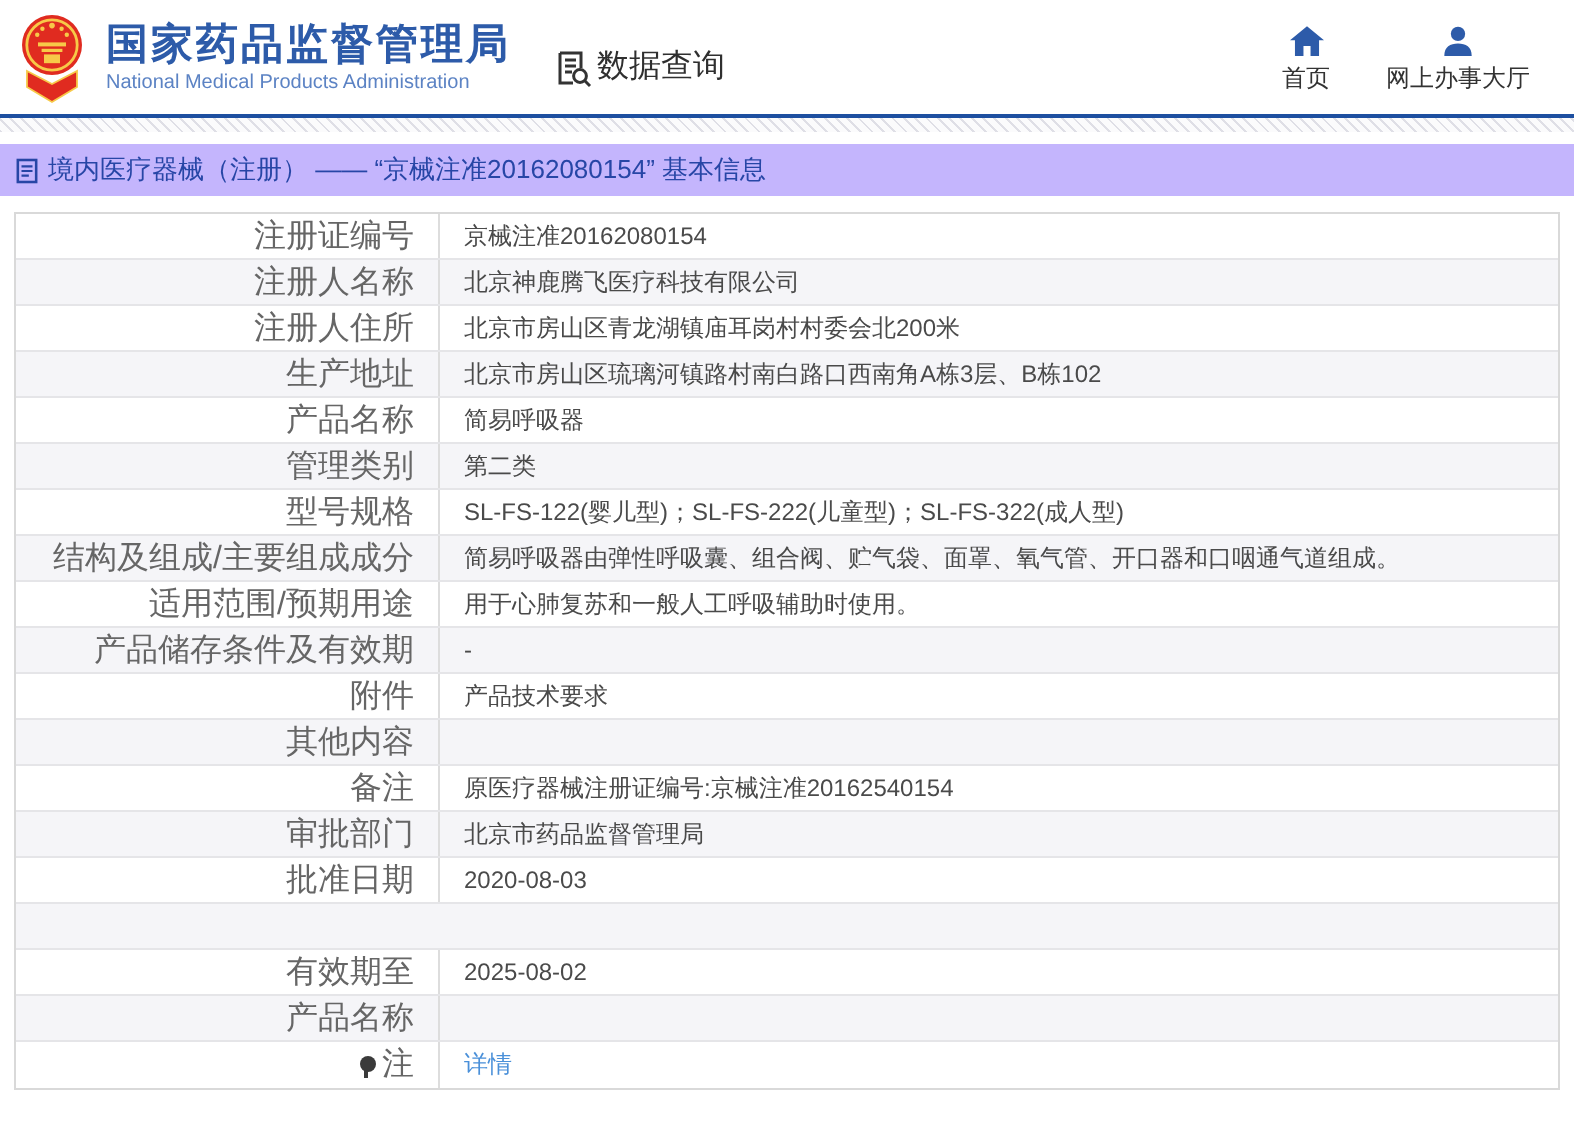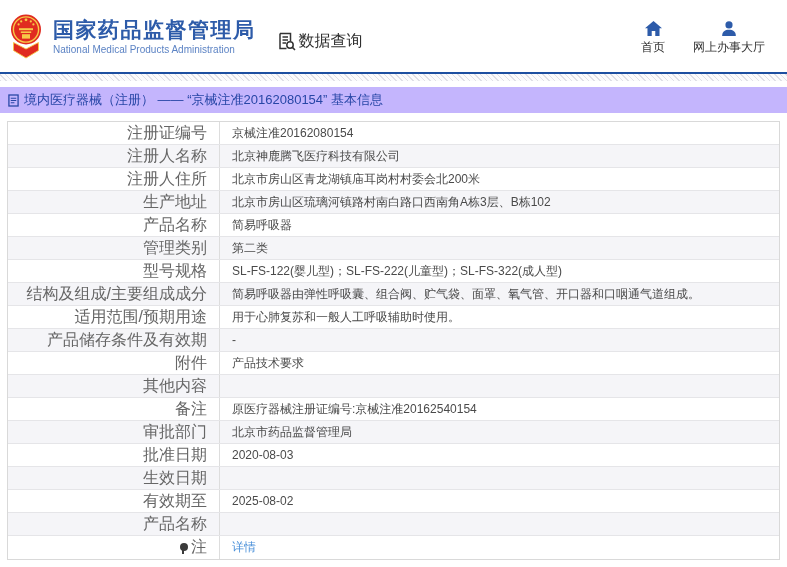--- a/index.html
+++ b/index.html
@@ -1,20 +1,20 @@
 <!DOCTYPE html>
 <html style="--brand-blue: #2d5ba9; --brand-blue-light: #5c83c4; --brand-blue-dark: #1d4fa0; --title-blue: #2746a6; --link-blue: #4a90d9; --emblem-red: #e02b20; --emblem-gold: #f7c948;"><head>
 <meta charset="utf-8">
 <style>
   * { margin:0; padding:0; box-sizing:border-box; }
   html,body { width:787px; height:567px; background:#fff; overflow:hidden;
     font-family:"Liberation Sans","DejaVu Sans",sans-serif; }
 
   
-  .header { height:72px; display:flex; align-items:center; background:#fff; }
+  .header { height:57px; display:flex; align-items:center; background:#fff; }
   .logo { display:flex; align-items:center; margin-left:10px; cursor:pointer; }
   .emblem { width:32px; height:46px; margin-right:11px; flex:0 0 32px; }
   .org-cn { font-size:21px; font-weight:bold; color:var(--brand-blue,#2d5ba9);
     letter-spacing:1.5px; line-height:1.2; }
   .org-en { font-size:10px; color:var(--brand-blue-light,#5c83c4); margin-top:1px; }
   .query { display:flex; align-items:center; margin-left:20px; margin-top:10px; cursor:pointer;font-family:Liberation Serif, serif; }
   .query-label { font-size:16px; color:#2f2f2f; margin-left:3px; }
   .top-nav { margin-left:auto; margin-right:22px; display:flex; gap:28px; margin-top:4px; }
   .nav-item { display:flex; flex-direction:column; align-items:center; gap:3px;
     font-size:12px; color:#333; cursor:pointer; }
@@ -197,23 +197,20 @@
         </div>
         <div class="t-value">北京市药品监督管理局</div>
       </div>
       <div class="t-row">
         <div class="t-label">
           <span>批准日期</span>
         </div>
         <div class="t-value">2020-08-03</div>
       </div>
       <div class="t-row alt">
-        <div class="t-label">
-          <span>生效日期</span>
-        </div>
         <div class="t-value"></div>
       </div>
       <div class="t-row">
         <div class="t-label">
           <span>有效期至</span>
         </div>
         <div class="t-value">2025-08-02</div>
       </div>
       <div class="t-row alt">
         <div class="t-label">

